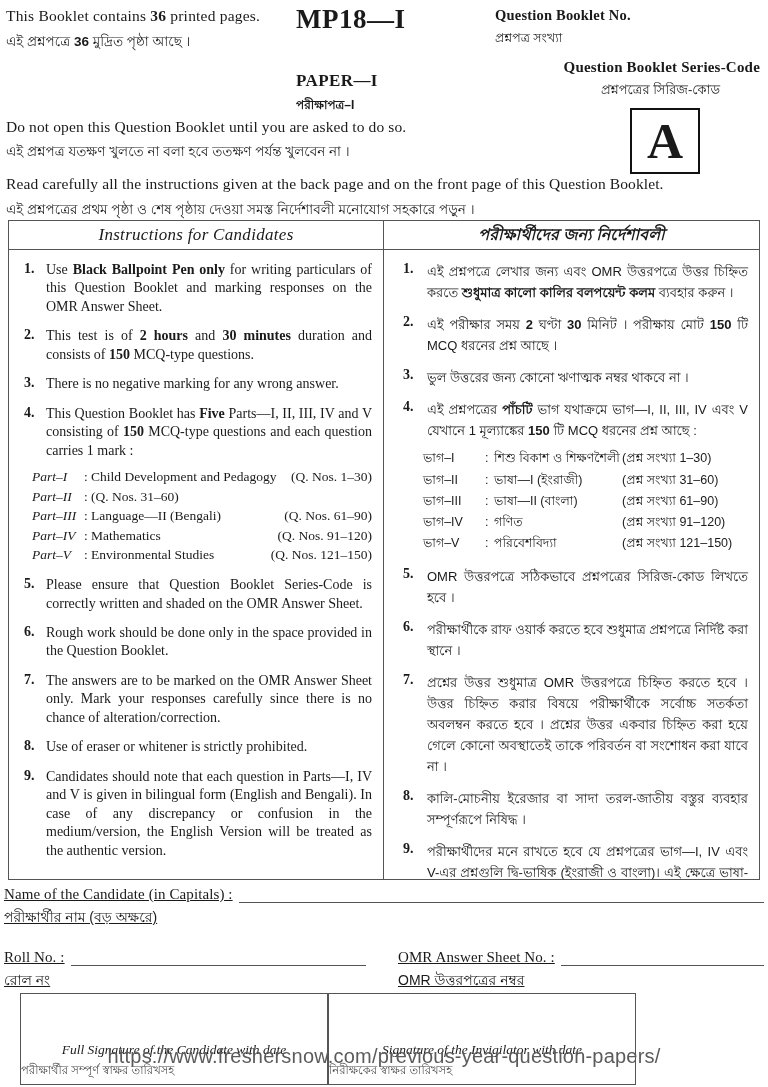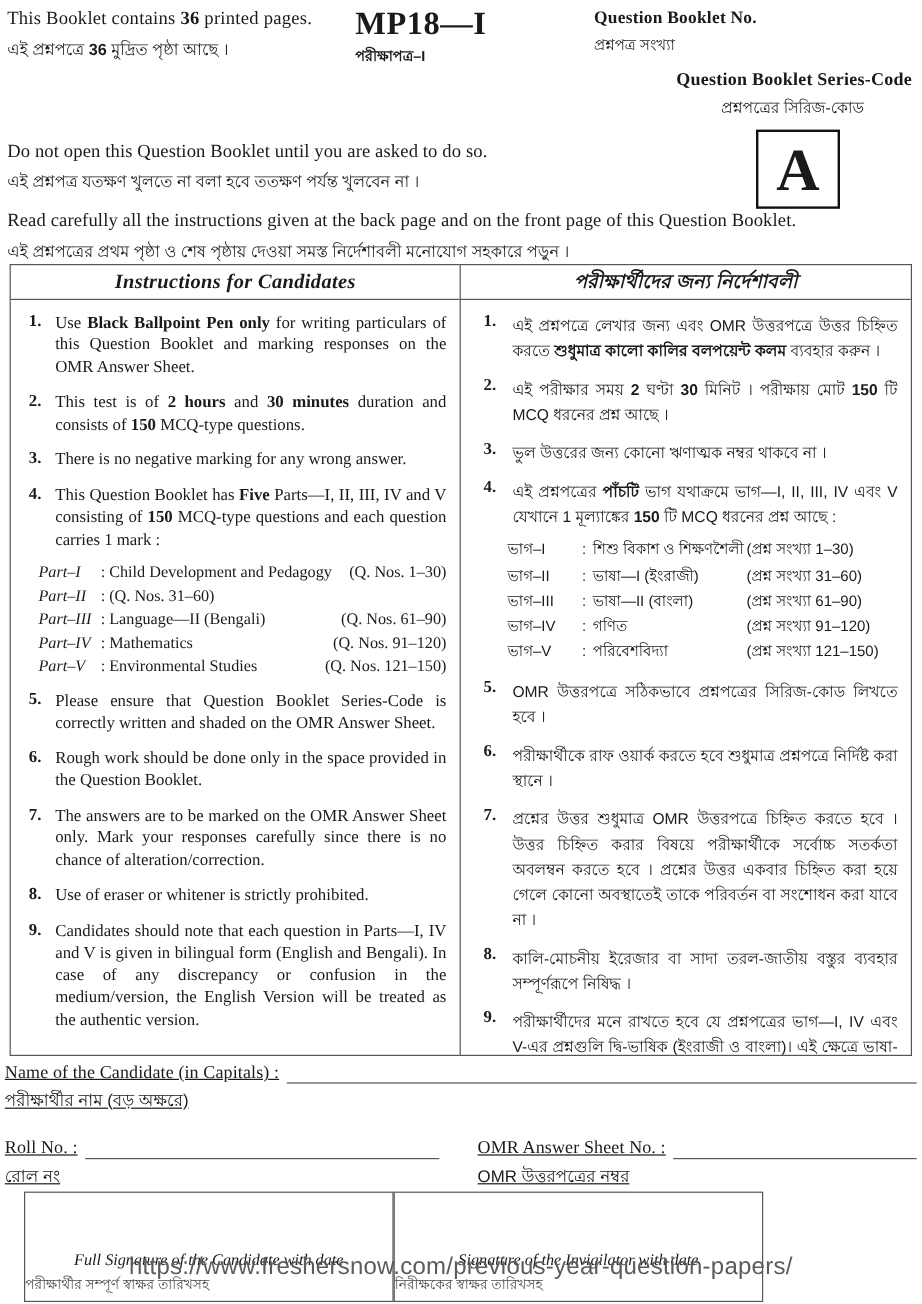--- a/index.html
+++ b/index.html
@@ -156,21 +156,21 @@
   }
   .inst-head .cell {
     flex: 1 1 50%;
     display: flex;
     align-items: center;
     justify-content: center;
   }
   .inst-head .cell.left { border-right: 1.5px solid #555; }
   .head-en {
     font-size: 17px;
-    font-weight: bold;
+    font-weight: normal;
     font-style: italic;
     letter-spacing: 0.3px;
   }
   .head-bn {
     font-size: 16px;
     font-weight: bold;
     font-style: italic;
     font-family: "Liberation Sans", "DejaVu Sans", sans-serif;
   }
   .inst-body {
@@ -333,20 +333,21 @@
   <div class="top-header">
     <div class="hdr-row1">
 
       <div class="booklet-pages">
         <div class="en"><span>This Booklet contains </span><b>36</b><span> printed pages.</span></div>
         <div class="bn"><span>এই প্রশ্নপত্রে </span><b>36</b><span> মুদ্রিত পৃষ্ঠা আছে ।</span></div>
       </div>
 
       <div class="paper-code-col">
         <div class="mp-code">MP18—I</div>
+        <div class="paper-en">PAPER—I</div>
         <div class="paper-bn">পরীক্ষাপত্র–I</div>
       </div>
 
       <div class="qb-col">
         <div class="qb-no-en">Question Booklet No.</div>
         <div class="qb-no-bn">প্রশ্নপত্র সংখ্যা</div>
         <div class="qb-series-en">Question Booklet Series-Code</div>
         <div class="qb-series-bn">প্রশ্নপত্রের সিরিজ-কোড</div>
         <div class="series-box">
           <span class="series-letter">A</span>

